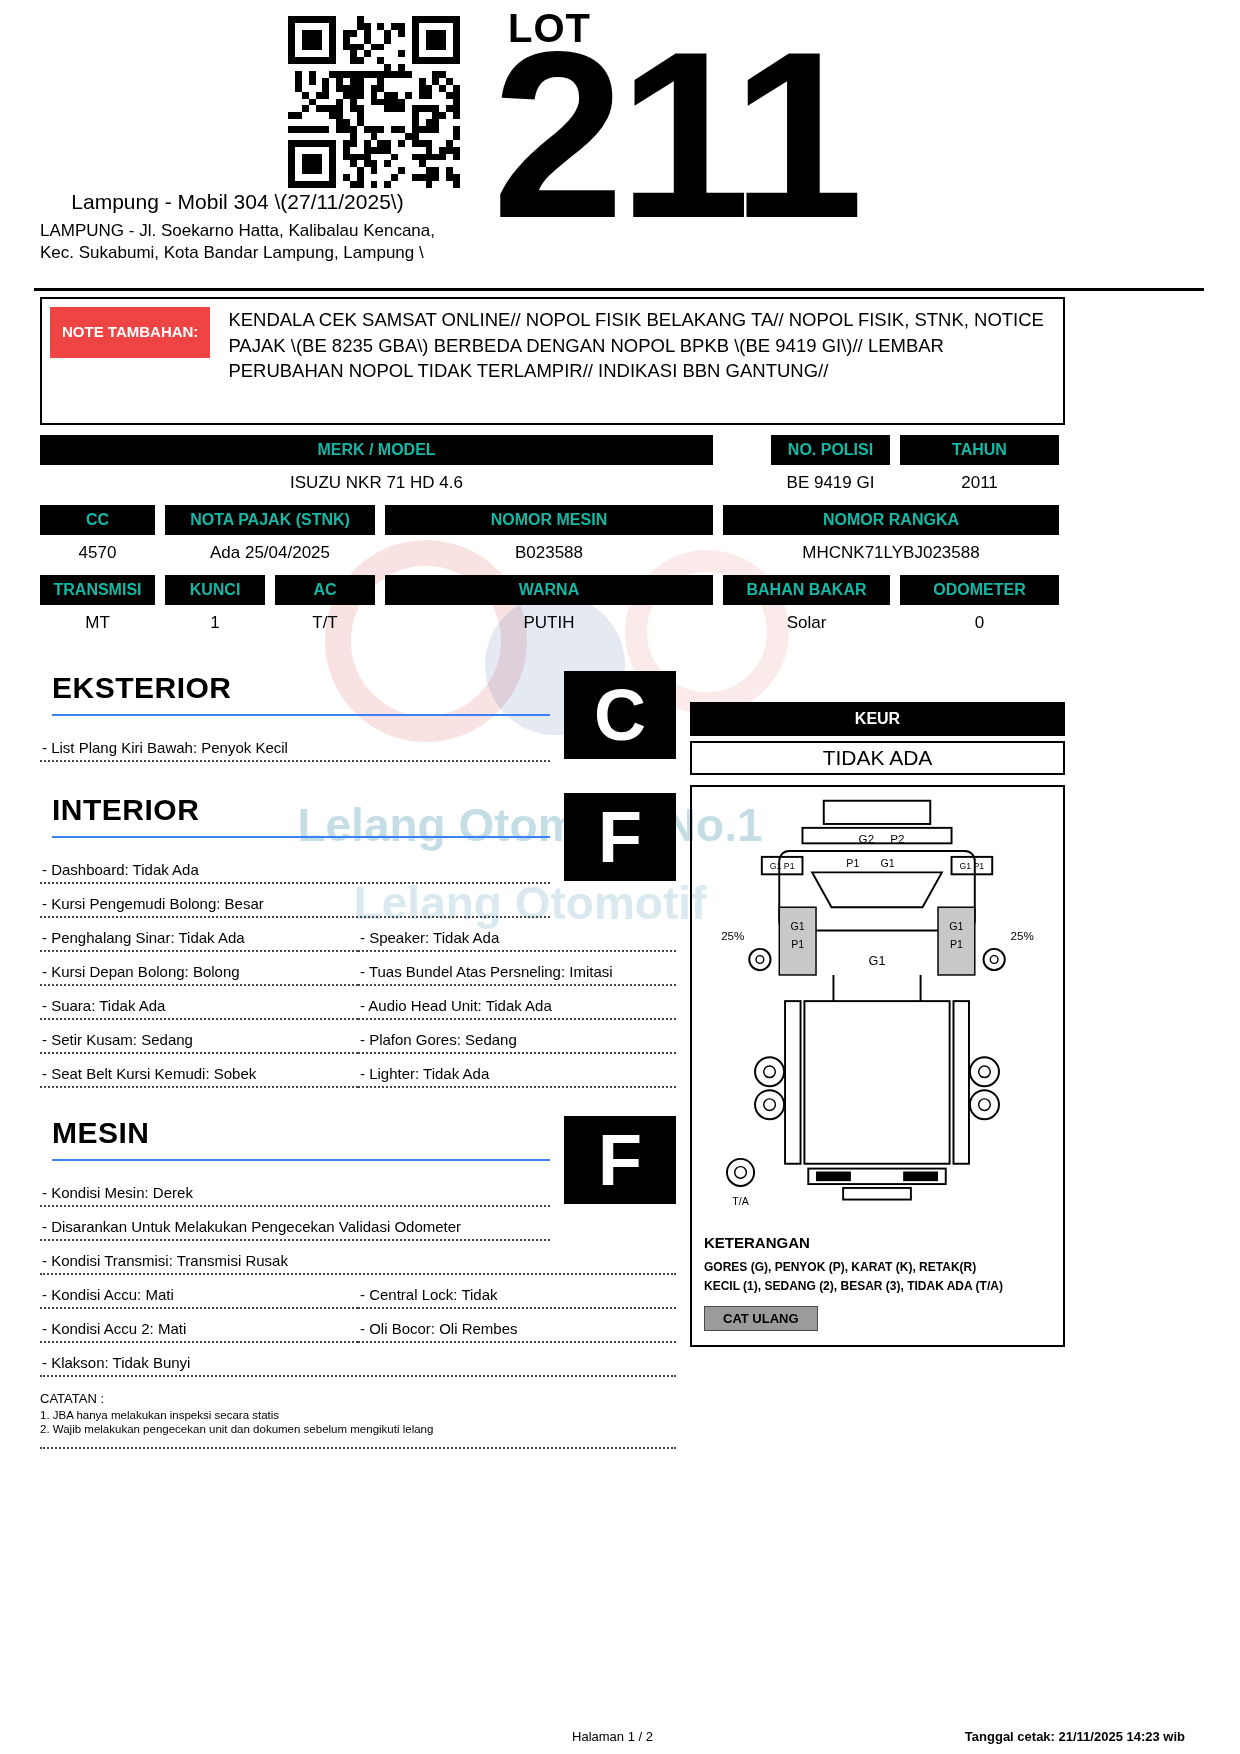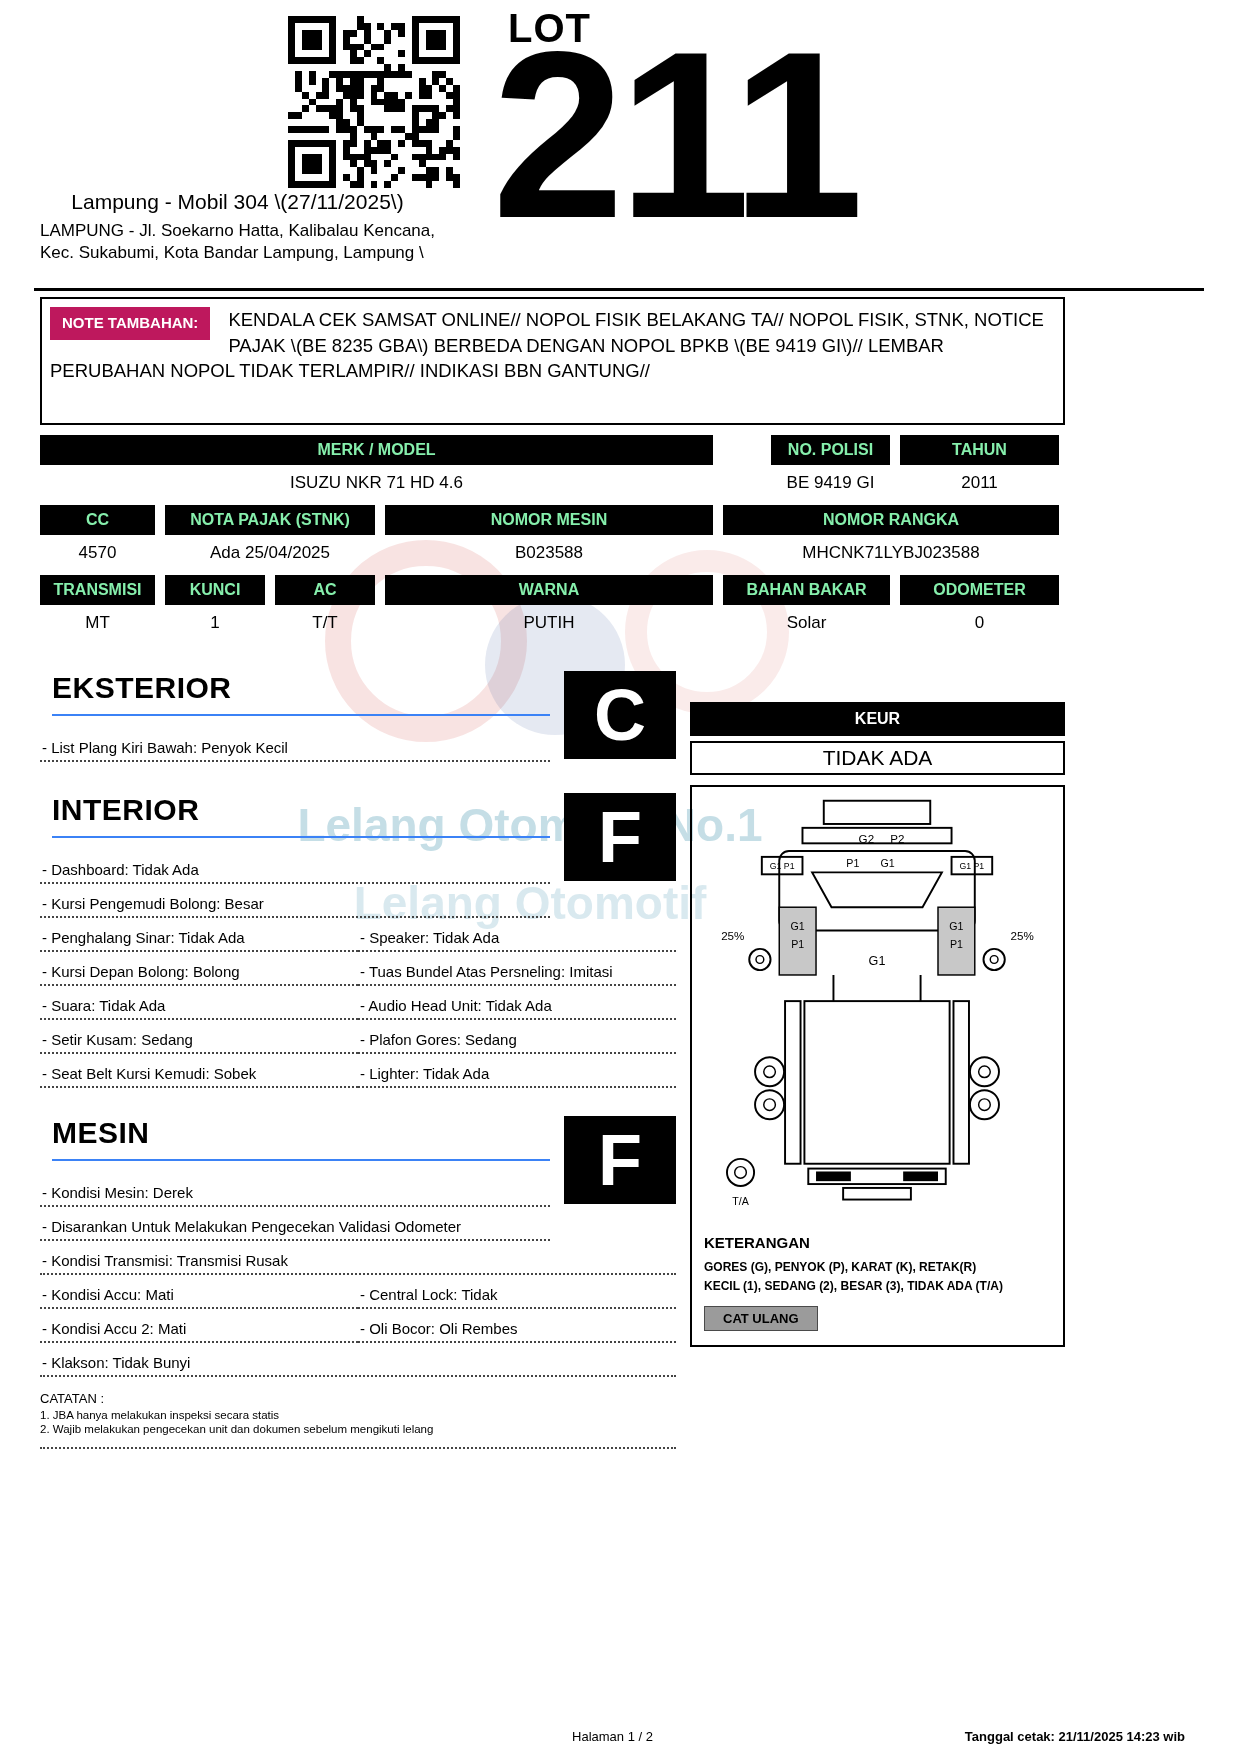--- a/index.html
+++ b/index.html
@@ -23,25 +23,25 @@
   .divider { position:absolute; left:-6px; bottom:0; width:1170px; height:3px; background:#000; }
 
   
   .price-section { position:relative; height:134px; }
   .price-label { position:absolute; left:0; top:24px; font-size:17px; font-weight:bold; }
   .price-value { text-align:center; font-size:84px; font-weight:bold; line-height:1.25; margin:0; padding-top:4px; }
   .price-change { position:absolute; right:-60px; bottom:-4px; font-size:30px; font-weight:bold; }
 
   
   .note-box { border:2px solid #000; min-height:104px; padding:8px 12px 12px 8px; margin-top:6px; font-size:18.5px; line-height:1.38; }
-  .note-label { float:left; background:#be185d; color:#fff; font-weight:bold; font-size:15px; padding:6px 12px; margin:0 18px 11px 0; }
+  .note-label { float:left; background:#ef4444; color:#fff; font-weight:bold; font-size:15px; padding:15px 12px; margin:0 18px 11px 0; }
 
   
   .spec-grid { display:grid; grid-template-columns:115px 100px 100px 328px 167px 159px; column-gap:10px; row-gap:4px; margin-top:10px; }
-  .th { background:#000; color:#86efac; font-weight:bold; font-size:16px; text-align:center; padding:6px 2px; }
+  .th { background:#000; color:#14b8a6; font-weight:bold; font-size:16px; text-align:center; padding:6px 2px; }
   .td { text-align:center; font-size:17px; padding:4px 0 8px; }
   .c1-4 { grid-column:1 / 5; } .c2-3 { grid-column:2 / 4; } .c4 { grid-column:4; }
   .c5 { grid-column:5;margin-left:48px; } .c6 { grid-column:6; } .c5-6 { grid-column:5 / 7; }
 
   
   .main { display:flex; gap:14px; margin-top:18px; }
   .left-col { width:636px; }
   .right-col { width:375px;margin-top:43px; }
 
   .section { margin-bottom:28px; }

